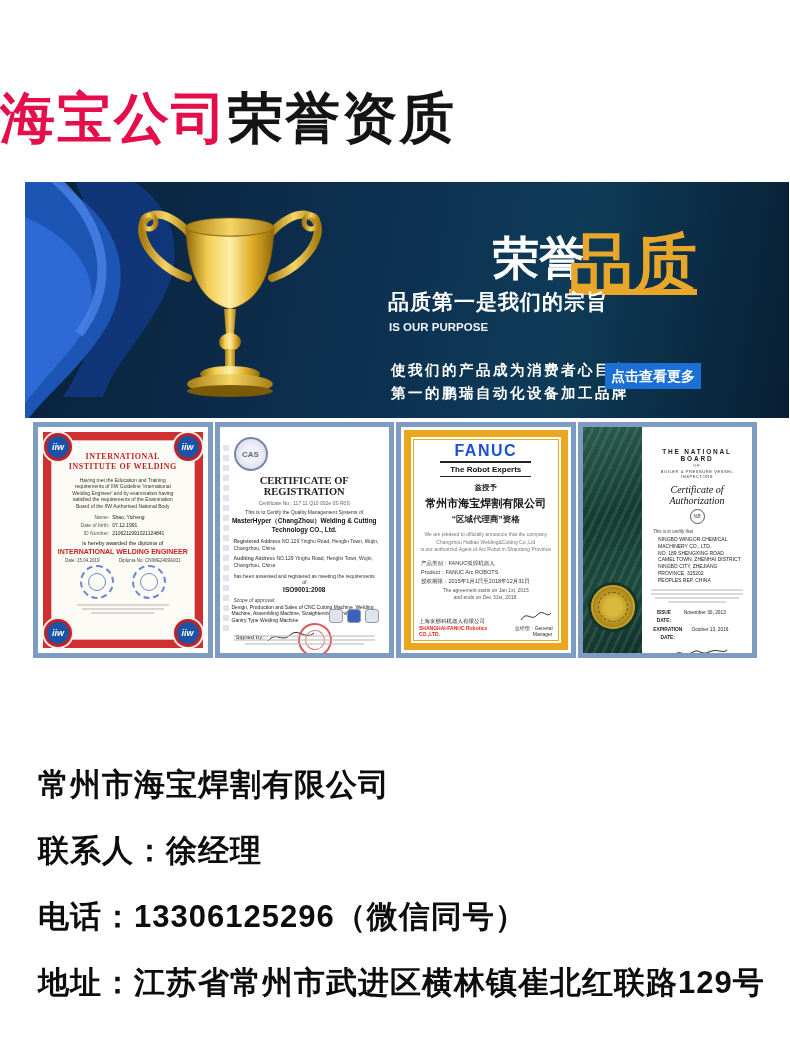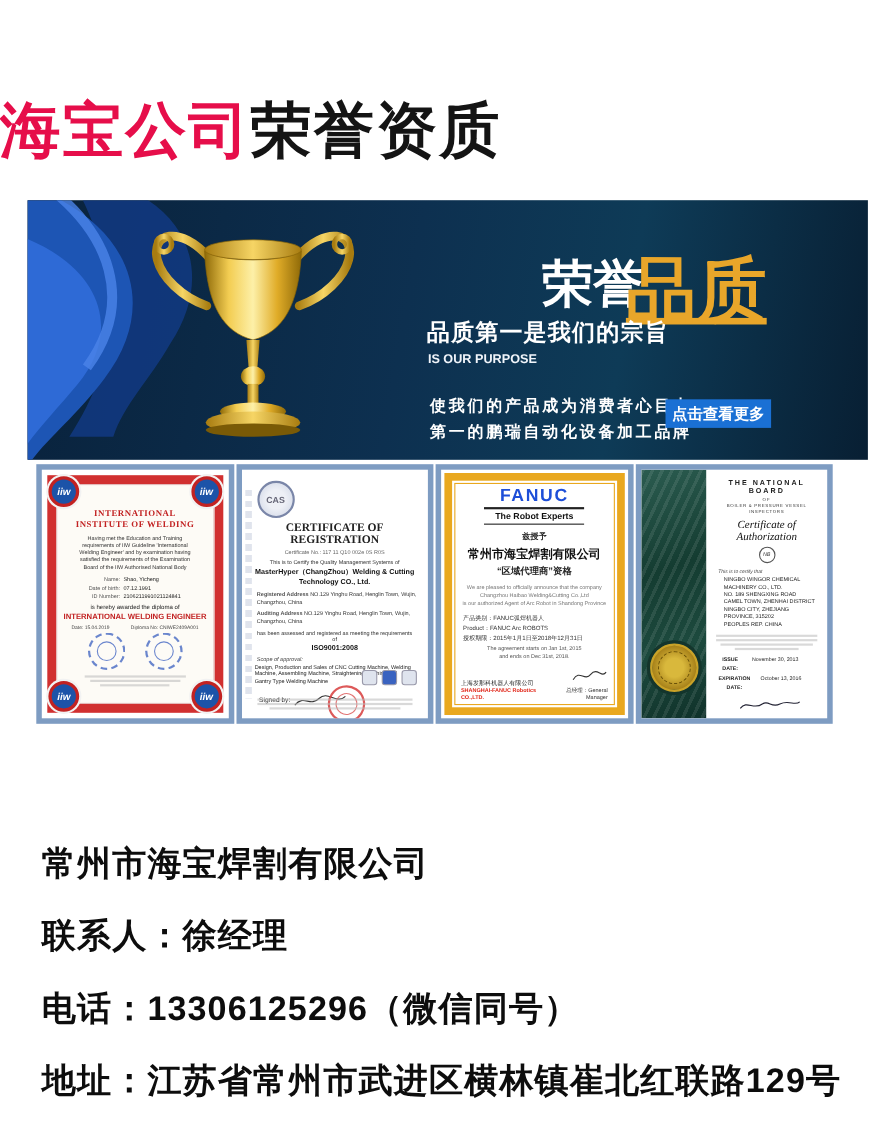--- a/index.html
+++ b/index.html
@@ -48,21 +48,21 @@
   .blur-line{height:2px;background:#b9b9b9;opacity:.55;margin:2px auto 0;}
 
   
   .iiw-red{position:absolute;inset:5px;background:#d13030;}
   .iiw-white{position:absolute;inset:8px;background:#fdfbf6;border:1px solid #e3b9b9;
              text-align:center;padding:6px 5px;box-sizing:border-box;}
   .iiw-badge{position:absolute;width:28px;height:28px;border-radius:50%;background:#1c53a8;
              border:3px solid #c22222;color:#fff;font-weight:bold;font-style:italic;font-size:9px;
              line-height:22px;text-align:center;box-shadow:0 0 0 2px #f2f2f2;box-sizing:border-box;z-index:3;}
   .iiw-tl{left:1px;top:1px;} .iiw-tr{right:1px;top:1px;} .iiw-bl{left:1px;bottom:1px;} .iiw-br{right:1px;bottom:1px;}
-  .iiw-org{margin-top:15px;color:#c22222;font-family:"Liberation Serif",serif;font-weight:bold;
+  .iiw-org{margin-top:5px;color:#c22222;font-family:"Liberation Serif",serif;font-weight:bold;
            font-size:8px;letter-spacing:.5px;line-height:1.3;}
   .iiw-par{margin-top:4px;font-size:5px;color:#333;line-height:1.3;padding:0 10px;}
   .iiw-fields{margin-top:4px;font-size:5px;color:#222;}
   .iiw-frow{display:flex;line-height:1.6;}
   .iiw-fl{width:42%;text-align:right;color:#555;padding-right:3px;box-sizing:border-box;}
   .iiw-fv{text-align:left;}
   .iiw-award{margin-top:3px;font-size:5.5px;color:#222;}
   .iiw-dip{margin-top:2px;font-size:7px;font-weight:bold;color:#c22222;}
   .iiw-daterow{margin-top:3px;display:flex;justify-content:space-between;font-size:4.5px;color:#444;padding:0 8px;}
   .iiw-stamps{margin-top:2px;display:flex;justify-content:space-around;padding:0 14px;}
@@ -118,21 +118,21 @@
   
   .nb-wrap{position:absolute;inset:0;display:flex;}
   .nb-band{width:62px;position:relative;
            background:linear-gradient(160deg,#2b5c50,#143c31 40%,#1d4a3e 70%,#0f3129);}
   .nb-band::before{content:"";position:absolute;inset:0;
            background:repeating-linear-gradient(115deg,rgba(255,255,255,.09) 0 3px,transparent 3px 8px);}
   .nb-seal{position:absolute;left:8px;bottom:24px;width:44px;height:44px;border-radius:50%;
            background:radial-gradient(circle,#d9b83c 30%,#a8821a 70%,#8a6a10);
            border:2px solid #caa227;box-shadow:0 0 0 3px #14352c;box-sizing:border-box;}
   .nb-seal::after{content:"";position:absolute;inset:5px;border-radius:50%;border:1px dashed #6b5208;}
-  .nb-main{flex:1;padding:9px 7px 5px;text-align:center;position:relative;}
+  .nb-main{flex:1;padding:9px 7px 5px;text-align:center;position:relative;margin-top:12px;}
   .nb-t1{font-size:6.5px;letter-spacing:1.8px;color:#222;font-weight:bold;}
   .nb-t2{font-size:4px;letter-spacing:1px;color:#333;margin-top:1px;}
   .nb-t3{font-size:4px;letter-spacing:.6px;color:#333;margin-top:1px;}
   .nb-ct{margin-top:5px;font-family:"Liberation Serif",serif;font-style:italic;font-size:10px;color:#111;}
   .nb-mark{margin:3px auto 0;width:13px;height:13px;border:1px solid #555;border-radius:50%;
            font-size:5px;line-height:13px;color:#444;font-style:italic;}
   .nb-certify{margin-top:5px;font-size:4.5px;font-style:italic;color:#444;text-align:left;padding-left:4px;}
   .nb-co{margin-top:2px;font-size:5px;color:#222;text-align:left;padding-left:9px;line-height:1.35;}
   .nb-blur{margin-top:6px;}
   .nb-dates{margin-top:6px;font-size:4.8px;color:#222;}

